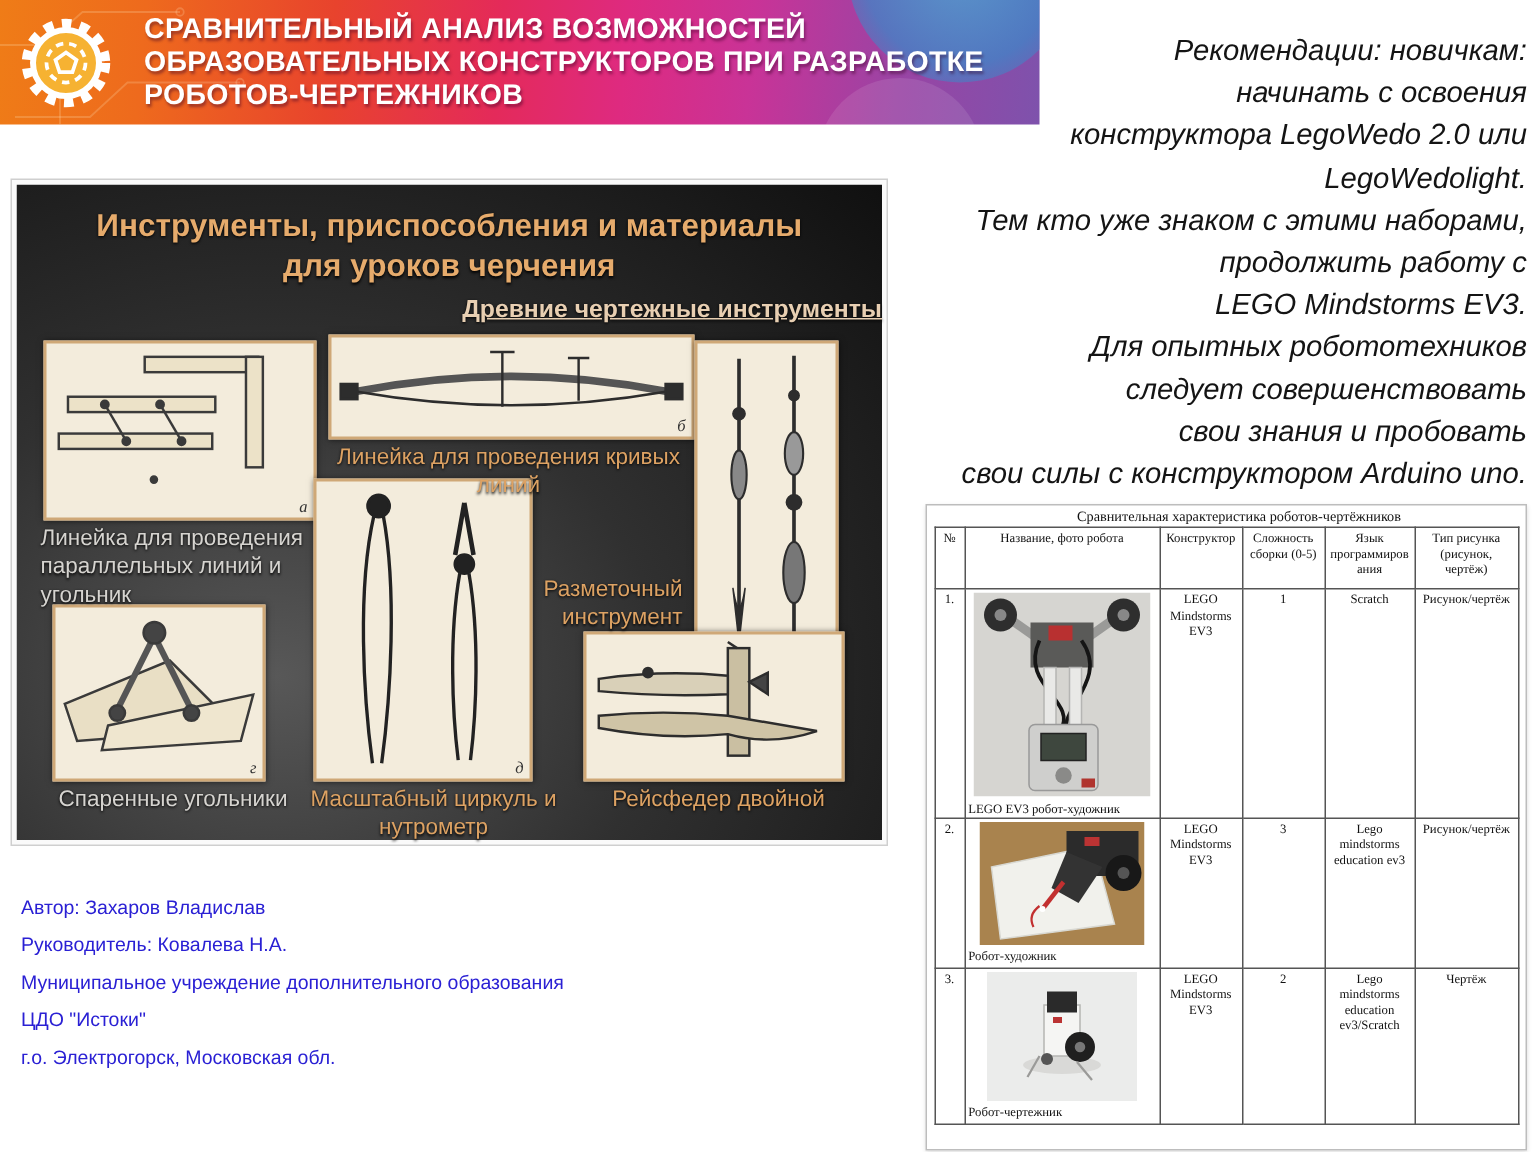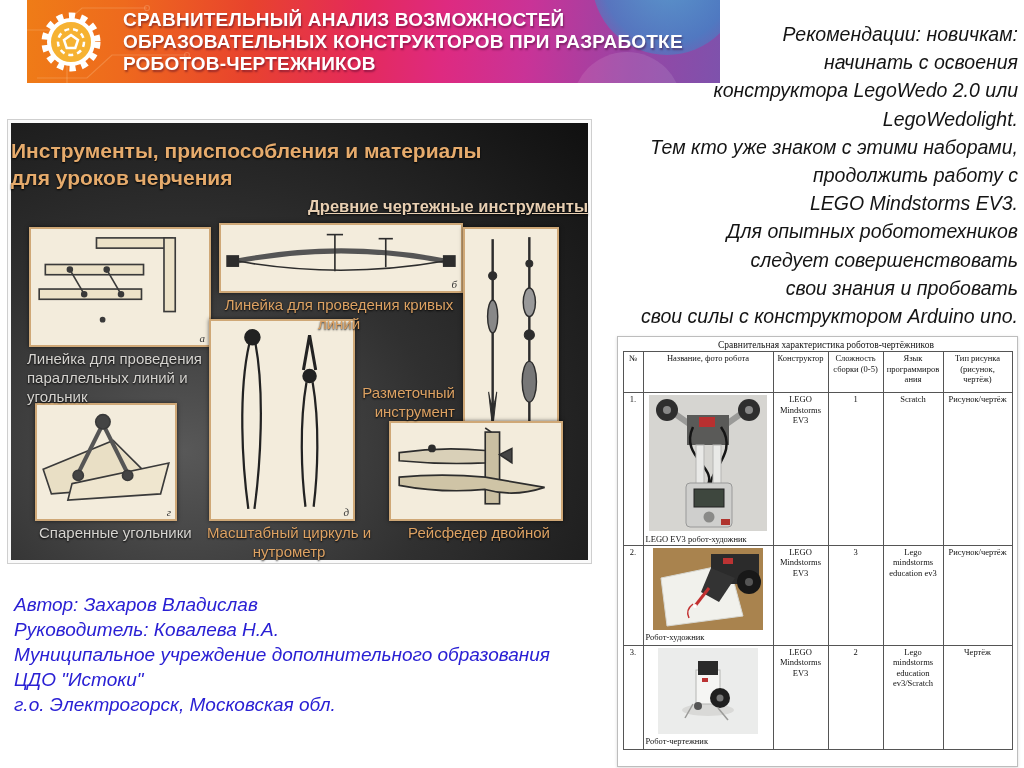--- a/index.html
+++ b/index.html
@@ -2,54 +2,54 @@
 <html><head>
 <meta charset="utf-8">
 <style>
   html,body{margin:0;padding:0;background:#fff;}
   #page{position:relative;width:1024px;height:768px;overflow:hidden;background:#fff;
         font-family:"Liberation Sans",sans-serif;}
 
   
   .banner{position:absolute;left:0;top:0;width:693px;height:83px;overflow:hidden;
     background:linear-gradient(95deg,#ef7c17 0%,#ee6a1d 14%,#e8432d 32%,#e42a5a 48%,
-               #de2a80 60%,#c93397 72%,#9a44a4 86%,#7e52ac 100%);margin-left:27px;}
+               #de2a80 60%,#c93397 72%,#9a44a4 86%,#7e52ac 100%);}
   .banner .deco-circle1{position:absolute;left:565px;top:-95px;width:150px;height:150px;border-radius:50%;
     background:radial-gradient(circle,#49aed6 0%,#3f86c8 60%,rgba(120,90,180,0.0) 100%);opacity:.75;}
   .banner .deco-circle2{position:absolute;left:545px;top:52px;width:110px;height:110px;border-radius:50%;
     background:rgba(255,255,255,0.10);}
   .banner svg.traces{position:absolute;left:0;top:0;}
   .banner-title{position:absolute;left:96px;top:9px;color:#fff;font-weight:bold;font-size:19px;
     line-height:22px;letter-spacing:.2px;text-shadow:1px 2px 2px rgba(60,0,40,.45);white-space:nowrap;}
   .logo{position:absolute;left:12px;top:10px;width:64px;height:64px;}
 
   
   .recommend{position:absolute;left:560px;right:6px;top:20px;text-align:right;
     font-style:italic;font-size:19.5px;line-height:28.2px;color:#141414;white-space:pre-line;}
 
   
   .inst-panel{position:absolute;left:8px;top:120px;width:577px;height:437px;
     border:3px solid #fafafa;outline:1px solid #cfcfcf;
     background:radial-gradient(ellipse at 30% 75%,#585858 0%,#303030 45%,#101010 100%);}
-  .inst-title{position:absolute;left:0;top:14px;width:100%;text-align:left;
+  .inst-title{position:absolute;left:0;top:14px;width:100%;text-align:center;
     color:#e6ab6c;font-weight:bold;font-size:21px;line-height:27px;white-space:pre-line;
     text-shadow:0 1px 2px #000;}
   .inst-subtitle{position:absolute;left:0;top:74px;width:100%;text-align:right;
     color:#e8cfb2;font-weight:bold;font-size:16.5px;text-decoration:underline;text-shadow:0 1px 2px #000;}
   .card{position:absolute;background:#f3ecdc;border:2px solid #cfa877;box-shadow:0 0 4px rgba(0,0,0,.6);}
   .card svg{display:block;width:100%;height:100%;}
   .fig-letter{position:absolute;right:4px;bottom:1px;font-family:"Liberation Serif",serif;
     font-style:italic;font-size:11px;color:#333;}
   .cap{position:absolute;font-size:15px;line-height:19px;text-shadow:0 1px 2px #000;}
   .cap-white{color:#d6d4d0;}
   .cap-tan{color:#dda263;}
 
   
-  .author{position:absolute;left:14px;top:592px;color:#2a20d4;font-size:19px;
-    line-height:25px;white-space:pre-line;font-style:italic;}
+  .author{position:absolute;left:14px;top:592px;color:#2a20d4;font-size:13px;
+    line-height:25px;white-space:pre-line;}
 
   
   .table-panel{position:absolute;left:617px;top:336px;width:399px;height:429px;
     background:#fff;border:1px solid #bdbdbd;box-shadow:0 1px 3px rgba(0,0,0,.15);
     font-family:"Liberation Serif",serif;color:#111;}
   .table-title{margin-top:3px;text-align:center;font-size:9.5px;padding-left:17px;}
   table.cmp{border-collapse:collapse;table-layout:fixed;margin:1px auto 0 auto;width:389px;}
   table.cmp th,table.cmp td{border:1px solid #555;font-size:8.5px;line-height:10.5px;
     padding:1px 2px;text-align:center;vertical-align:top;overflow-wrap:anywhere;}
   table.cmp th{font-weight:normal;height:38px;}

